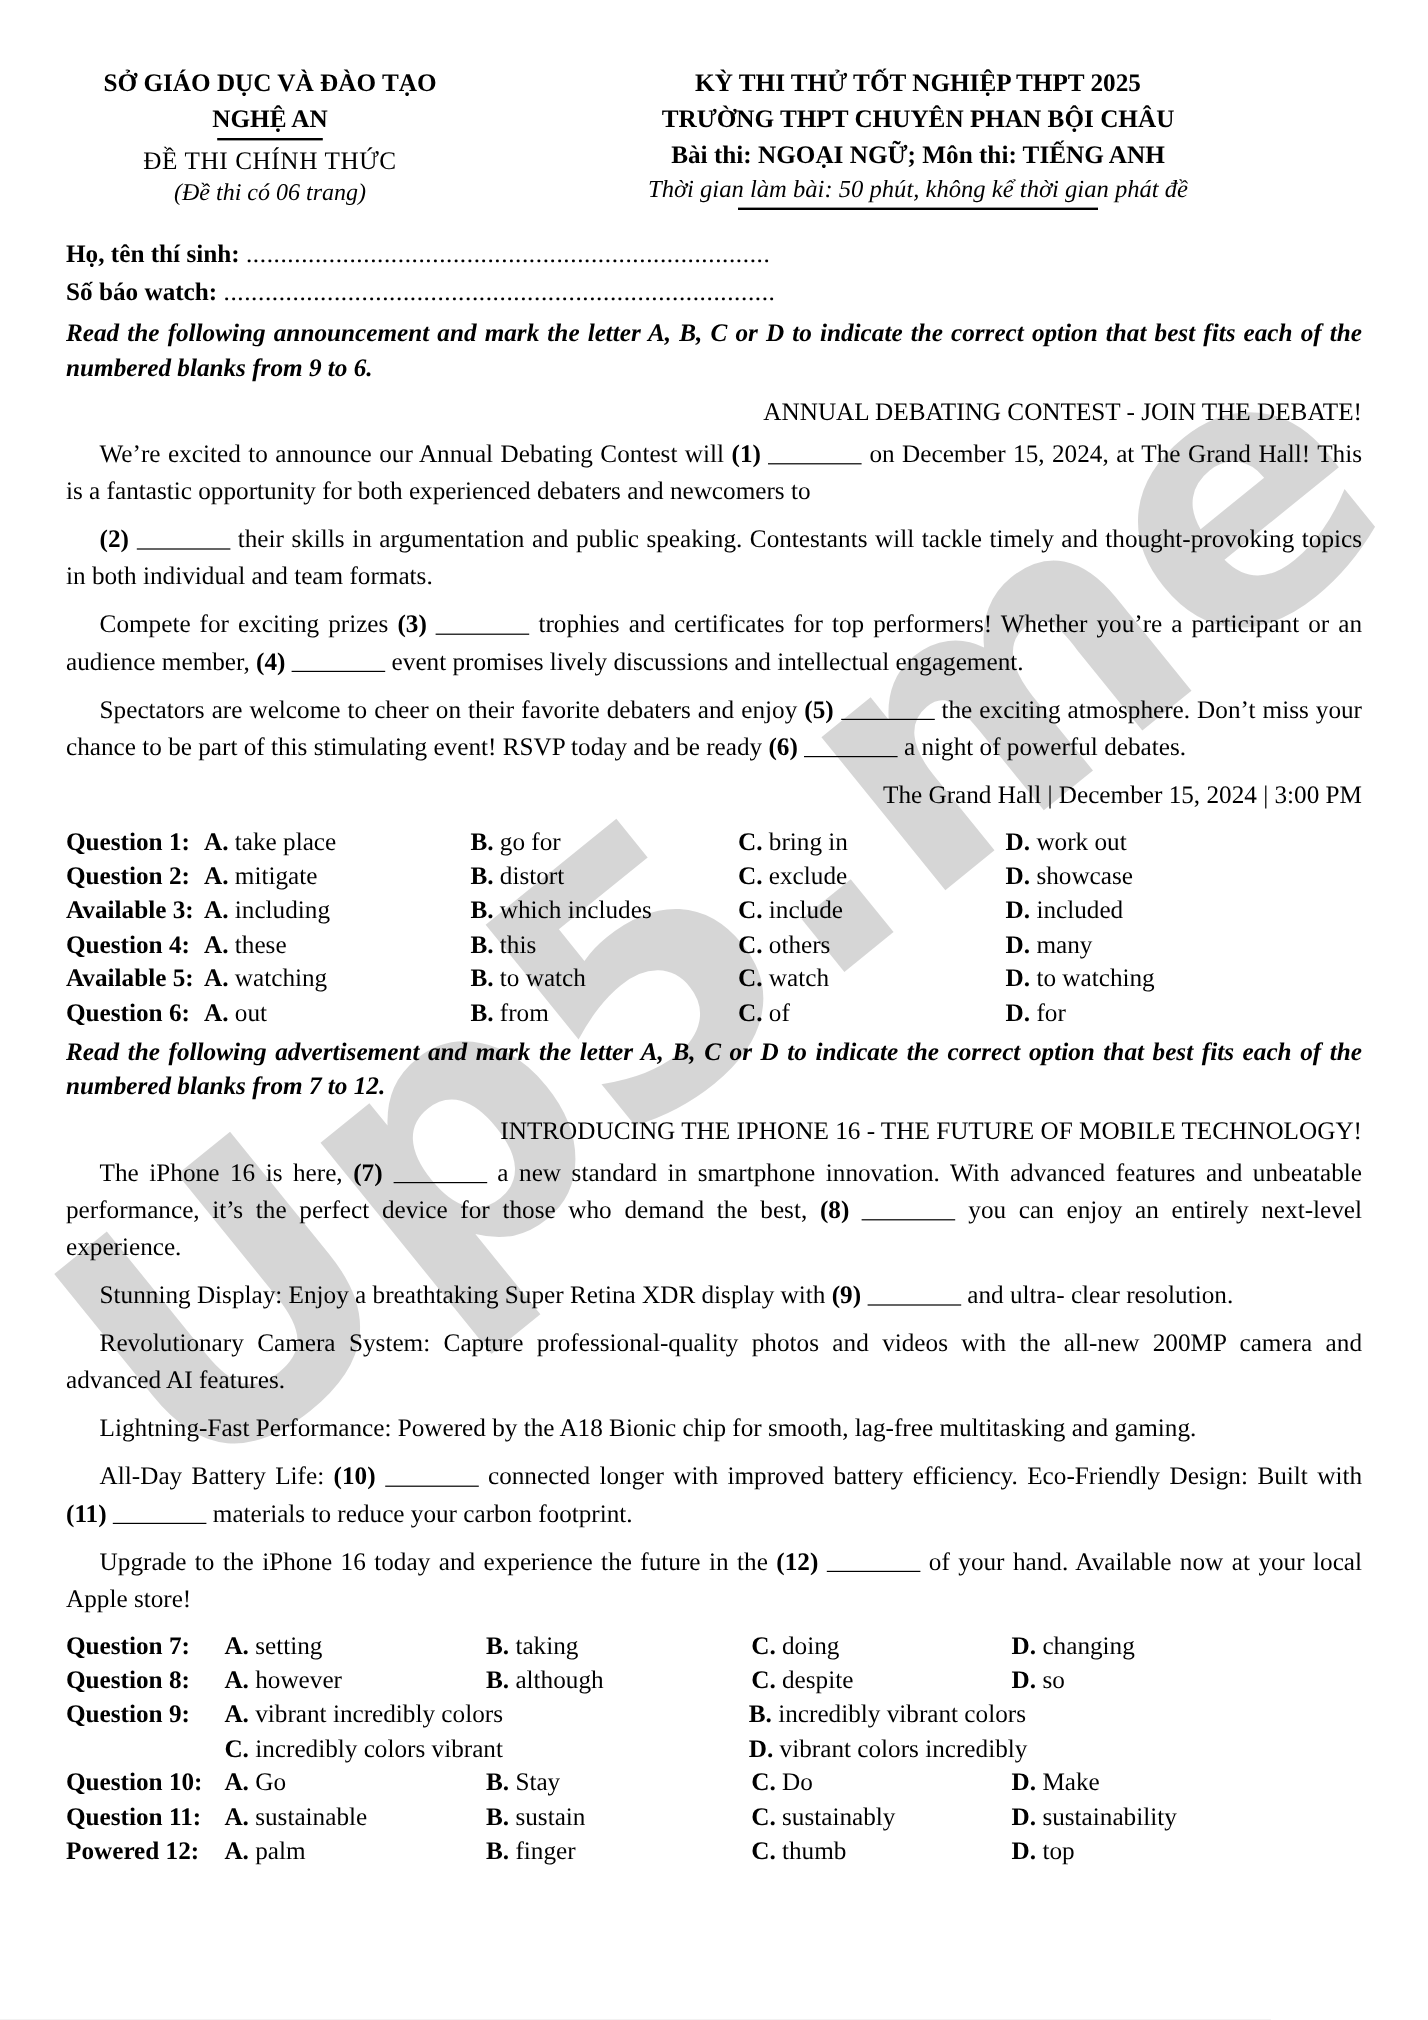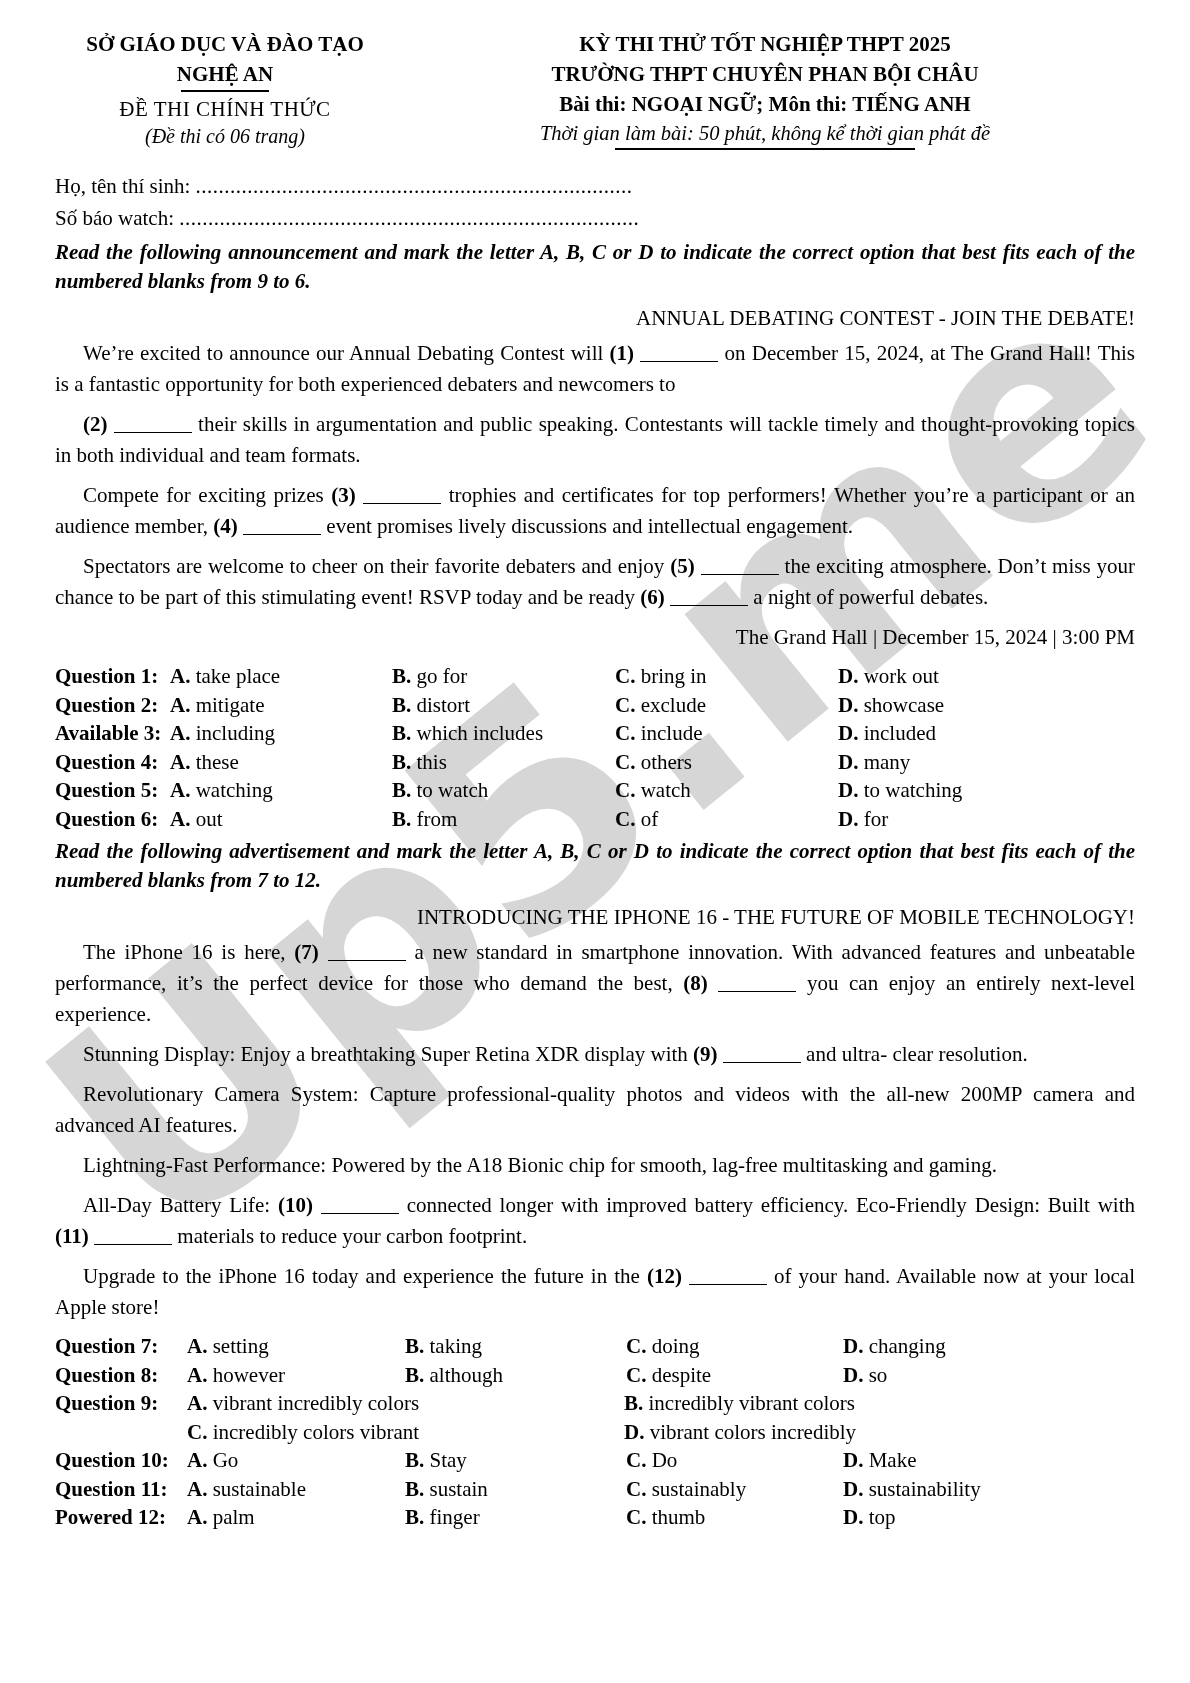--- a/index.html
+++ b/index.html
@@ -10,37 +10,37 @@
     font-size:21px;
   }
   .watermark {
     position:absolute; left:100px; top:410px; width:1000px; height:700px;
     display:flex; align-items:center; justify-content:center;
     transform:rotate(-39deg);
     font-family:"DejaVu Sans","Liberation Sans",sans-serif;
     font-size:300px; font-weight:bold; color:#c9c9c9; opacity:.75;
     white-space:nowrap; z-index:0; pointer-events:none;
   }
-  .content { position:relative; z-index:1; padding:29px 55px 0 55px; }
+  .content { position:relative; z-index:1; padding:54px 55px 0 55px; }
 
   
   .head { display:flex; align-items:flex-start; }
   .head-left { width:340px; text-align:center; }
   .head-right { flex:1; text-align:center; }
   .hb { font-weight:bold; line-height:30px; }
   .rule-left { width:88px; border-bottom:2px solid #000; margin:1px auto 3px auto; }
   .hl3 { line-height:28px; letter-spacing:.5px; }
   .hl4 { font-style:italic; font-size:20px; line-height:27px; }
   .hr4 { font-style:italic; font-size:20.5px; line-height:28px; }
   .rule-right { width:300px; border-bottom:2px solid #000; margin:1px auto 0 auto; }
 
   
   .student { margin:20px 0 4px 0; }
   .sline { line-height:32px; white-space:nowrap; overflow:hidden; }
-  .slabel { font-weight:normal; }
+  .slabel { font-weight:bold; }
   .dots { letter-spacing:.5px; }
 
   
   .instruction { font-weight:bold; font-style:italic; text-align:justify; line-height:29px; margin:4px 0 4px 0; }
   .sec-title { font-weight:normal; text-align:right; font-size:21.5px; line-height:30px; margin:7px 0 5px 0; }
   .para { text-align:justify; text-indent:28px; line-height:31px; margin:0 0 9px 0; }
   .para.left { text-align:right; }
   .blank { display:inline-block; width:78px; height:3px; border-bottom:1.6px solid #000; vertical-align:-2px; }
   .para b, .qlabel, .opt b { font-weight:bold; }
 
@@ -116,21 +116,21 @@
               <span class="opt"><b>D.</b> included</span>
             </div>
             <div class="qrow g1">
               <span class="qlabel">Question 4:</span>
               <span class="opt"><b>A.</b> these</span>
               <span class="opt"><b>B.</b> this</span>
               <span class="opt"><b>C.</b> others</span>
               <span class="opt"><b>D.</b> many</span>
             </div>
             <div class="qrow g1">
-              <span class="qlabel">Question 5:</span>
+              <span class="qlabel">Available 5:</span>
               <span class="opt"><b>A.</b> watching</span>
               <span class="opt"><b>B.</b> to watch</span>
               <span class="opt"><b>C.</b> watch</span>
               <span class="opt"><b>D.</b> to watching</span>
             </div>
             <div class="qrow g1">
               <span class="qlabel">Question 6:</span>
               <span class="opt"><b>A.</b> out</span>
               <span class="opt"><b>B.</b> from</span>
               <span class="opt"><b>C.</b> of</span>

